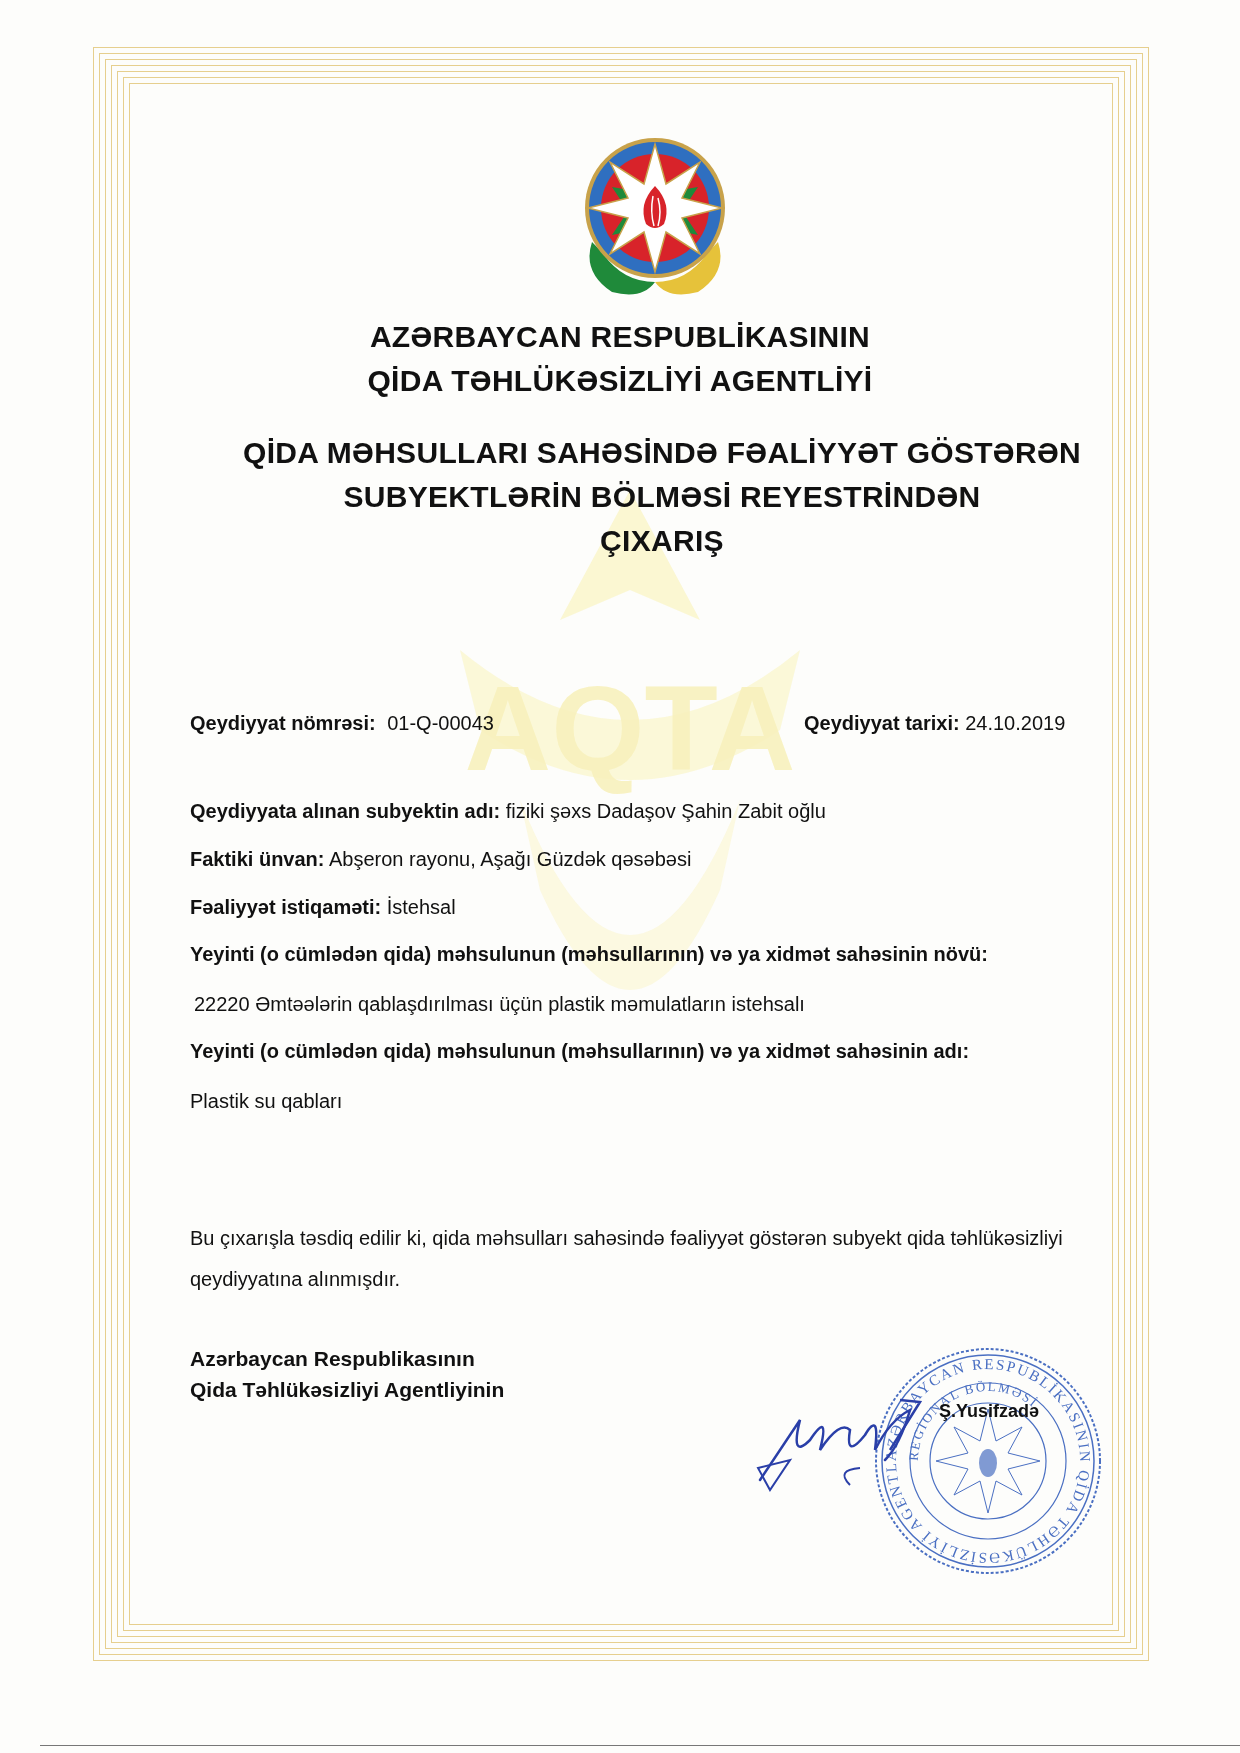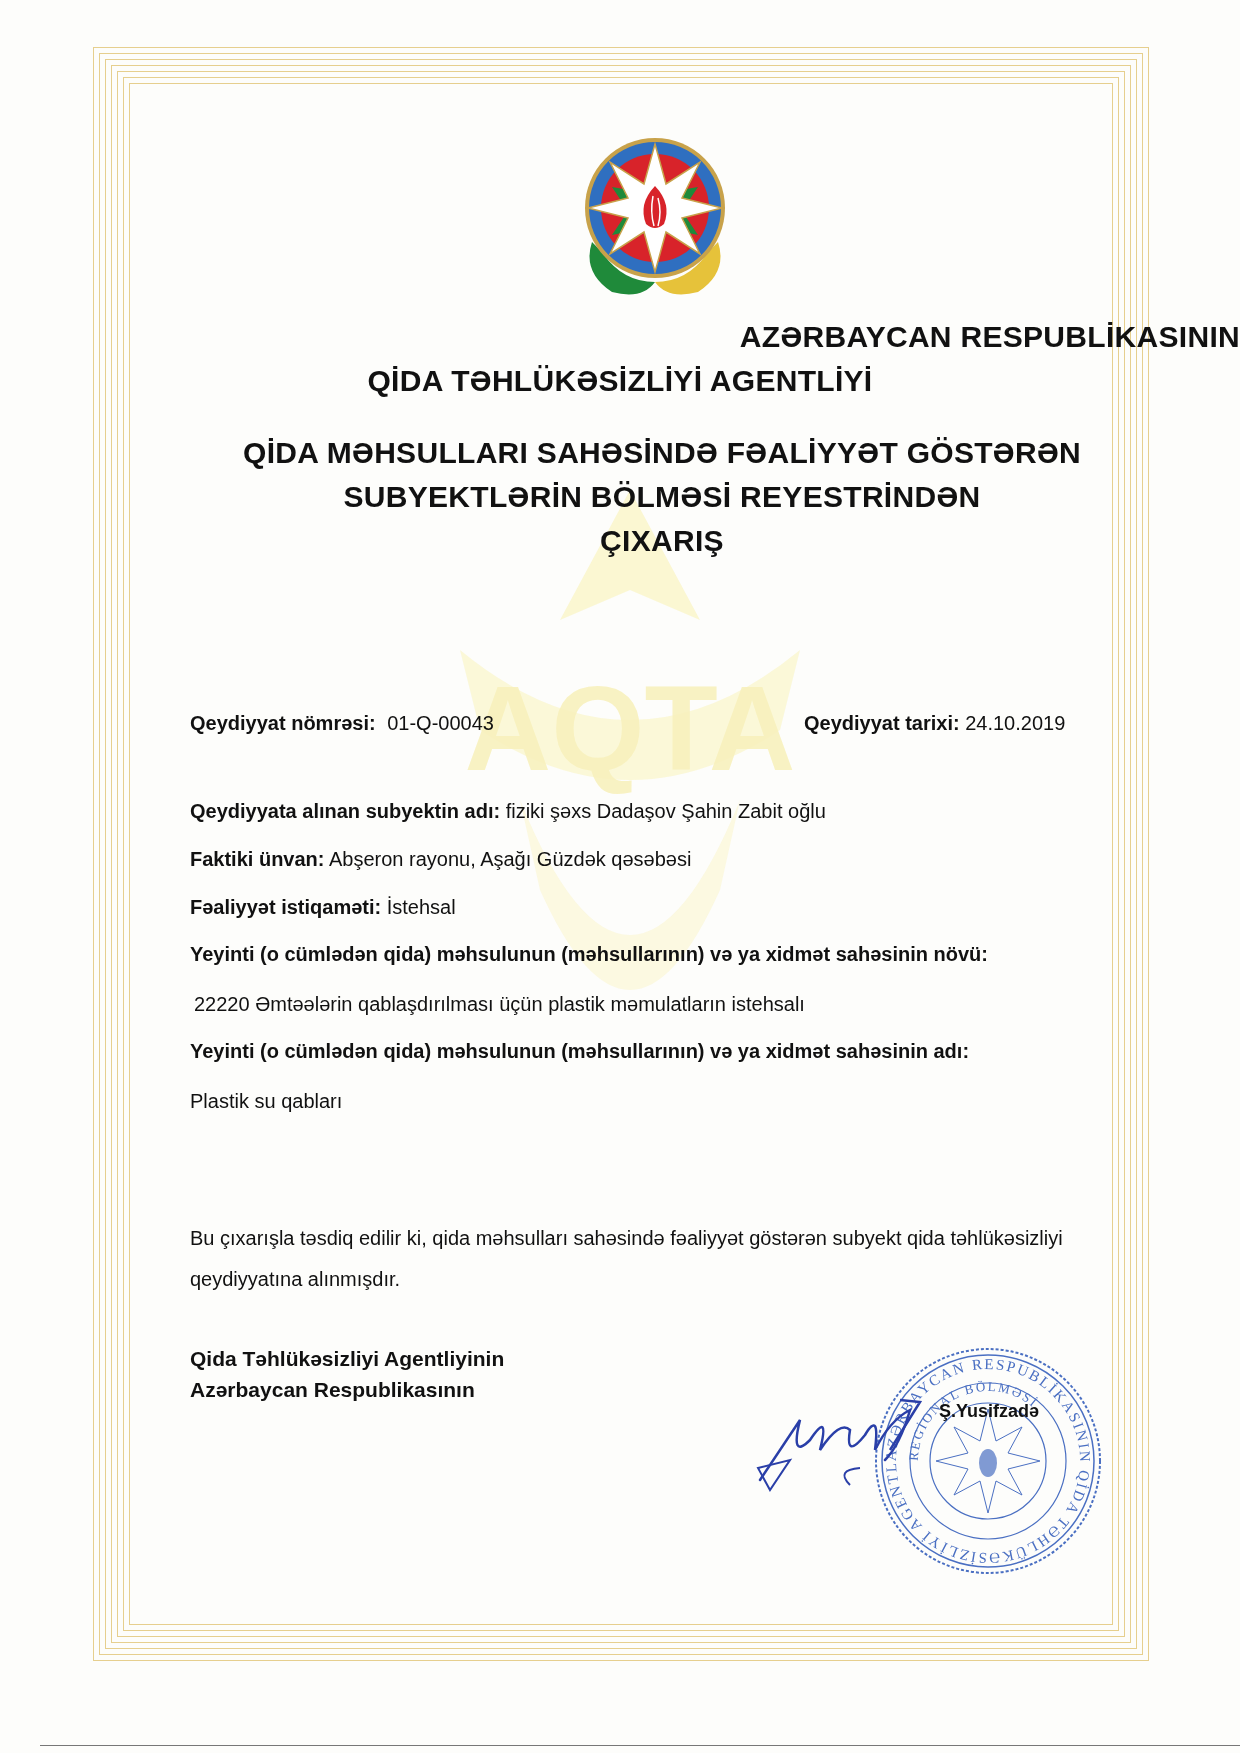--- a/index.html
+++ b/index.html
@@ -49,21 +49,21 @@
   <path d="M146 110 Q156 140 126 160 Q96 168 83 150 Q116 150 136 120 Z" fill="#e6c23a"></path>
   <circle cx="83" cy="76" r="70" fill="#c8a24a"></circle>
   <circle cx="83" cy="76" r="66" fill="#2f6fc0"></circle>
   <circle cx="83" cy="76" r="54" fill="#d8232a"></circle>
   <polygon fill="#1f8a3a" points="83,32 97,60 126,55 110,79 126,103 97,97 83,122 69,97 40,103 56,79 40,55 69,60"></polygon>
   <polygon fill="#ffffff" stroke="#c8a24a" stroke-width="1.5" points="83,12 94,52 128,30 110,66 150,76 110,86 128,122 94,100 83,140 72,100 38,122 56,86 16,76 56,66 38,30 72,52"></polygon>
   <path d="M83 54 Q100 72 92 92 Q83 100 74 92 Q66 72 83 54 Z" fill="#d8232a"></path>
   <path d="M81 64 Q78 80 82 94 M86 66 Q90 80 86 94" stroke="#fff" stroke-width="1.5" fill="none"></path>
 </svg>
 
-<div class="center h1" style="top:316px;text-align:right;">AZƏRBAYCAN RESPUBLİKASININ</div>
+<div class="center h1" style="top:316px;">AZƏRBAYCAN RESPUBLİKASININ</div>
 <div class="center h1" style="top:360px;">QİDA TƏHLÜKƏSİZLİYİ AGENTLİYİ</div>
 
 <div class="center h2" style="top:431px;">QİDA MƏHSULLARI SAHƏSİNDƏ FƏALİYYƏT GÖSTƏRƏN</div>
 <div class="center h2" style="top:475px;">SUBYEKTLƏRİN BÖLMƏSİ REYESTRİNDƏN</div>
 <div class="center h2" style="top:519px;">ÇIXARIŞ</div>
 
 <div class="row" style="top:710px;">
   <span class="lbl">Qeydiyyat nömrəsi:</span>
   <span style="margin-left:6px;">01-Q-00043</span>
 </div>
@@ -85,22 +85,22 @@
   <span>İstehsal</span>
 </div>
 <div class="row lbl" style="top:941px;">Yeyinti (o cümlədən qida) məhsulunun (məhsullarının) və ya xidmət sahəsinin növü:</div>
 <div class="row" style="top:991px;left:194px;">22220 Əmtəələrin qablaşdırılması üçün plastik məmulatların istehsalı</div>
 <div class="row lbl" style="top:1038px;">Yeyinti (o cümlədən qida) məhsulunun (məhsullarının) və ya xidmət sahəsinin adı:</div>
 <div class="row" style="top:1088px;">Plastik su qabları</div>
 
 <div class="para" style="top:1218px;">Bu çıxarışla təsdiq edilir ki, qida məhsulları sahəsində fəaliyyət göstərən subyekt qida təhlükəsizliyi qeydiyyatına alınmışdır.</div>
 
 <div class="sig-block">
+  <div>Azərbaycan Respublikasının</div>
   <div>Qida Təhlükəsizliyi Agentliyinin</div>
-  <div>Azərbaycan Respublikasının</div>
 </div>
 
 <svg class="stamp" viewBox="0 0 232 232">
   <defs>
     <path id="stampArc" d="M116 116 m-92 0 a92 92 0 1 1 184 0 a92 92 0 1 1 -184 0"></path>
     <path id="stampArcInner" d="M116 116 m-70 0 a70 70 0 1 1 140 0"></path>
   </defs>
   <circle cx="116" cy="116" r="112" fill="none" stroke="#4a6fc2" stroke-width="2" stroke-dasharray="3 2"></circle>
   <circle cx="116" cy="116" r="106" fill="none" stroke="#4a6fc2" stroke-width="1.5"></circle>
   <circle cx="116" cy="116" r="78" fill="none" stroke="#4a6fc2" stroke-width="1.2"></circle>

